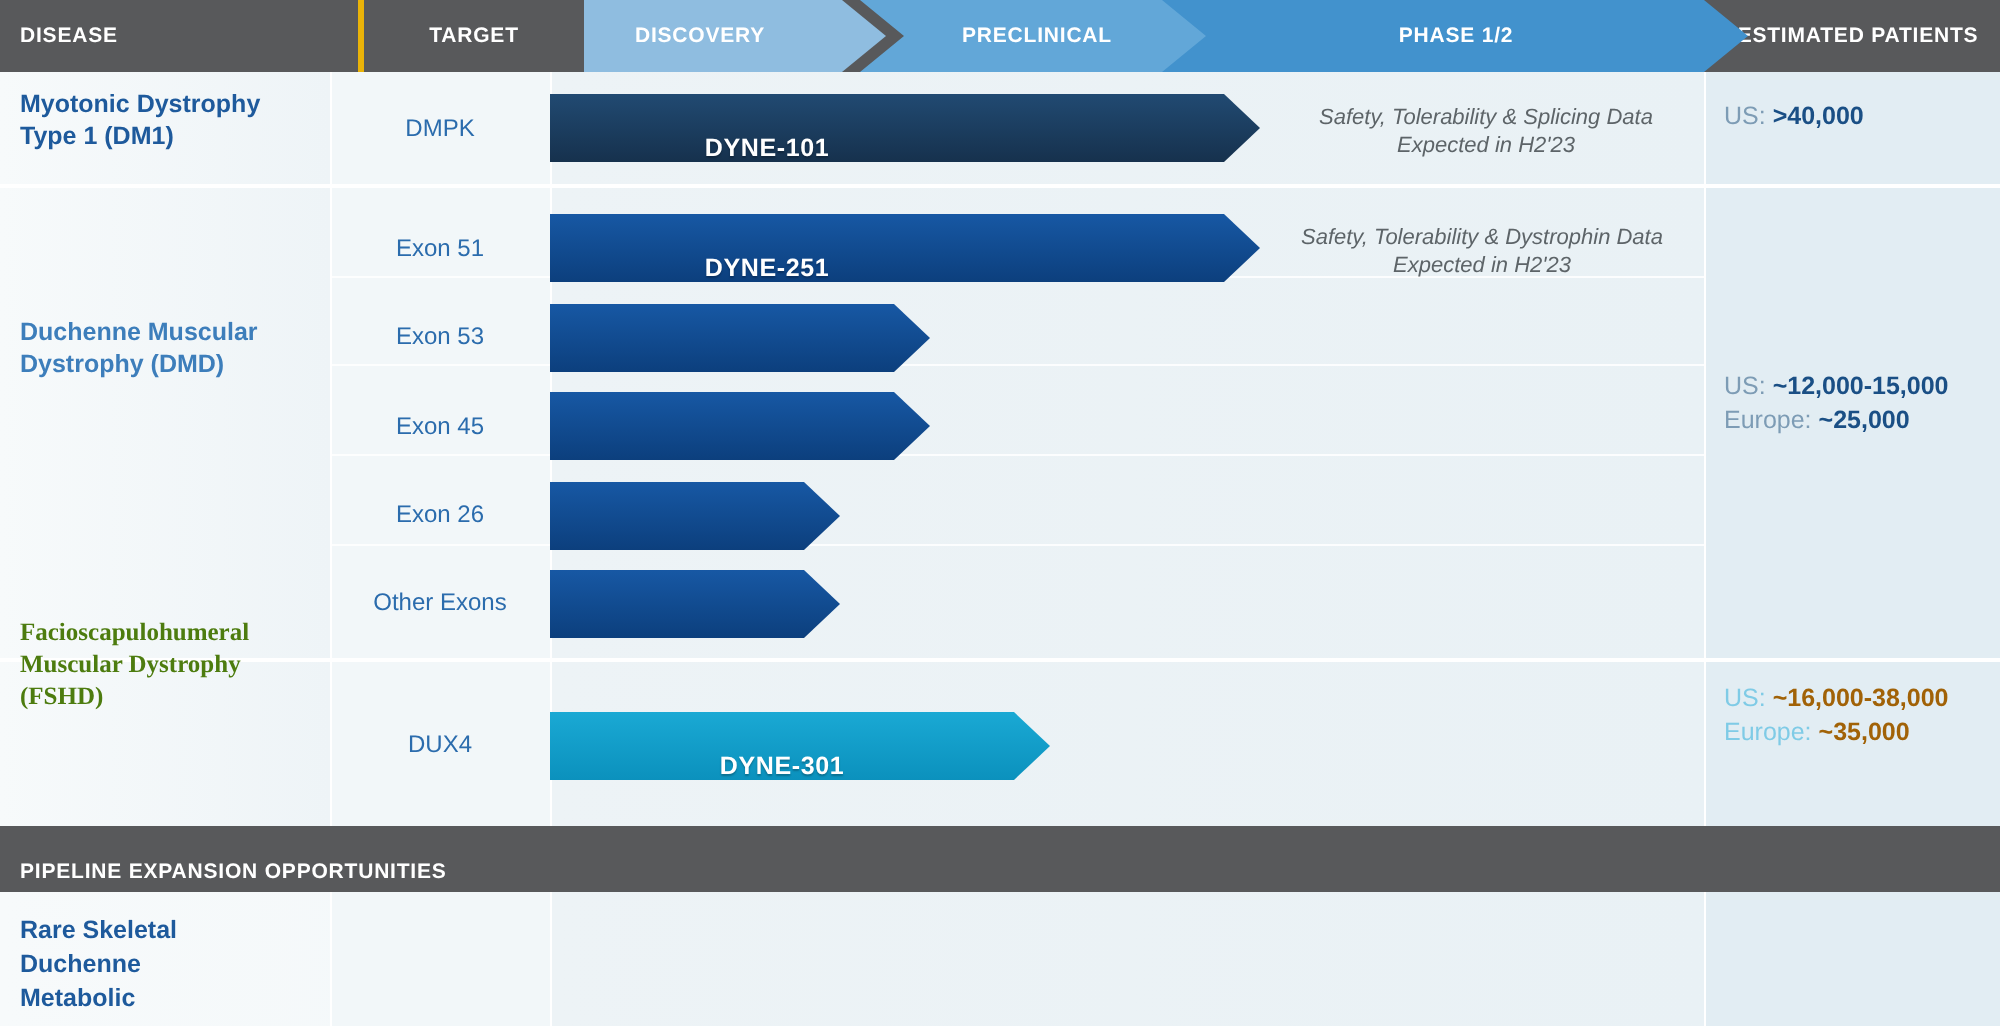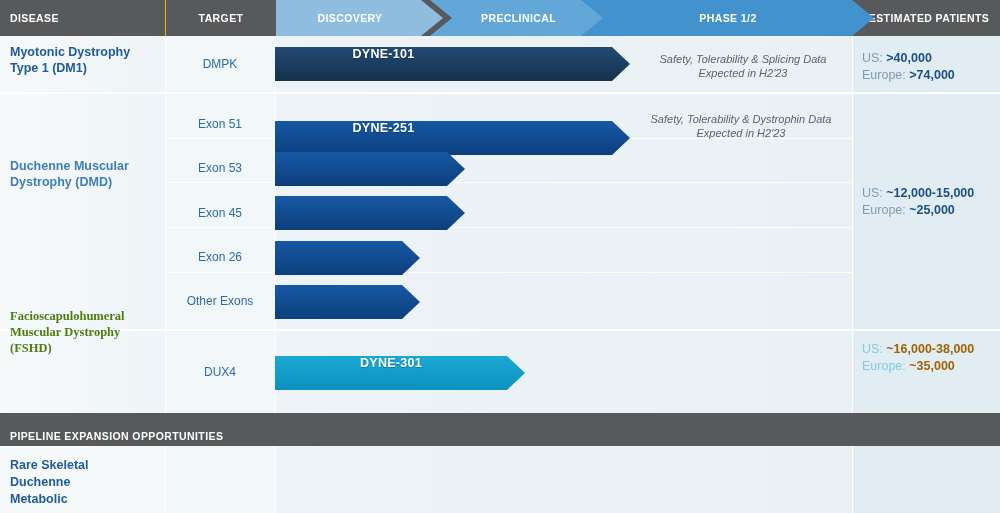--- a/index.html
+++ b/index.html
@@ -41,25 +41,25 @@
     white-space: nowrap;
   }
   .hdr-disease {
     left: 0; width: 165px;
     padding-left: 10px;
     box-sizing: border-box;
     background: #58595b;
     z-index: 5;
   }
   .hdr-target {
-    left: 165px; width: 110px;
+    left: 179px; width: 110px;
     justify-content: center;
     background: #58595b;
     z-index: 5;
-    border-left: 1px solid #eab308;
+    border-left: 3px solid #eab308;
   }
   .hdr-stage {
     justify-content: center;
     z-index: 4;
   }
   .hdr-discovery {
     left: 275px; width: 168px;
     background: #8fbde0;
     clip-path: polygon(0 0, calc(100% - 22px) 0, 100% 50%, calc(100% - 22px) 100%, 0 100%);
     padding-right: 18px;
@@ -159,21 +159,21 @@
     color: #2b6cad;
     line-height: 14px;
   }
 
   
   .bar {
     position: absolute;
     left: 275px;
     height: 34px;
     display: flex;
-    align-items: flex-start;
+    align-items: flex-end;
     justify-content: center;
     color: #ffffff;
     font-size: 12.5px;
     font-weight: bold;
     letter-spacing: 0.3px;
     clip-path: polygon(0 0, calc(100% - 18px) 0, 100% 50%, calc(100% - 18px) 100%, 0 100%);
     box-shadow: 0 1px 2px rgba(0,0,0,0.18);
   }
   .bar-navy {
     background: linear-gradient(to bottom, #214a72, #16314d);
@@ -319,21 +319,21 @@
   <div class="target-label" style="top:161px">Exon 53</div>
   <div class="target-label" style="top:206px">Exon 45</div>
   <div class="target-label" style="top:250px">Exon 26</div>
   <div class="target-label" style="top:294px">Other Exons</div>
   <div class="target-label" style="top:365px">DUX4</div>
 
   <div class="bar bar-navy" style="top:47px; width:355px;">
     <span class="bar-label offset-left">DYNE-101</span>
   </div>
 
-  <div class="bar bar-blue" style="top:107px; width:355px;margin-top:14px;">
+  <div class="bar bar-blue" style="top:107px; width:355px;">
     <span class="bar-label offset-left">DYNE-251</span>
   </div>
 
   <div class="bar bar-blue" style="top:152px; width:190px;"></div>
 
   <div class="bar bar-blue" style="top:196px; width:190px;"></div>
 
   <div class="bar bar-blue" style="top:241px; width:145px;"></div>
 
   <div class="bar bar-blue" style="top:285px; width:145px;"></div>
@@ -347,23 +347,20 @@
     <div>Expected in H2'23</div>
   </div>
   <div class="annotation" style="left:630px; top:112px; width:222px;">
     <div>Safety, Tolerability &amp; Dystrophin Data</div>
     <div>Expected in H2'23</div>
   </div>
 
   <div class="patients p-dark" style="top:50px">
     <div>
       <span class="lead">US: </span><span class="val">&gt;40,000</span>
-    </div>
-    <div>
-      <span class="lead">Europe: </span><span class="val">&gt;74,000</span>
     </div>
   </div>
 
   <div class="patients p-dark" style="top:185px">
     <div>
       <span class="lead">US: </span><span class="val">~12,000-15,000</span>
     </div>
     <div>
       <span class="lead">Europe: </span><span class="val">~25,000</span>
     </div>

